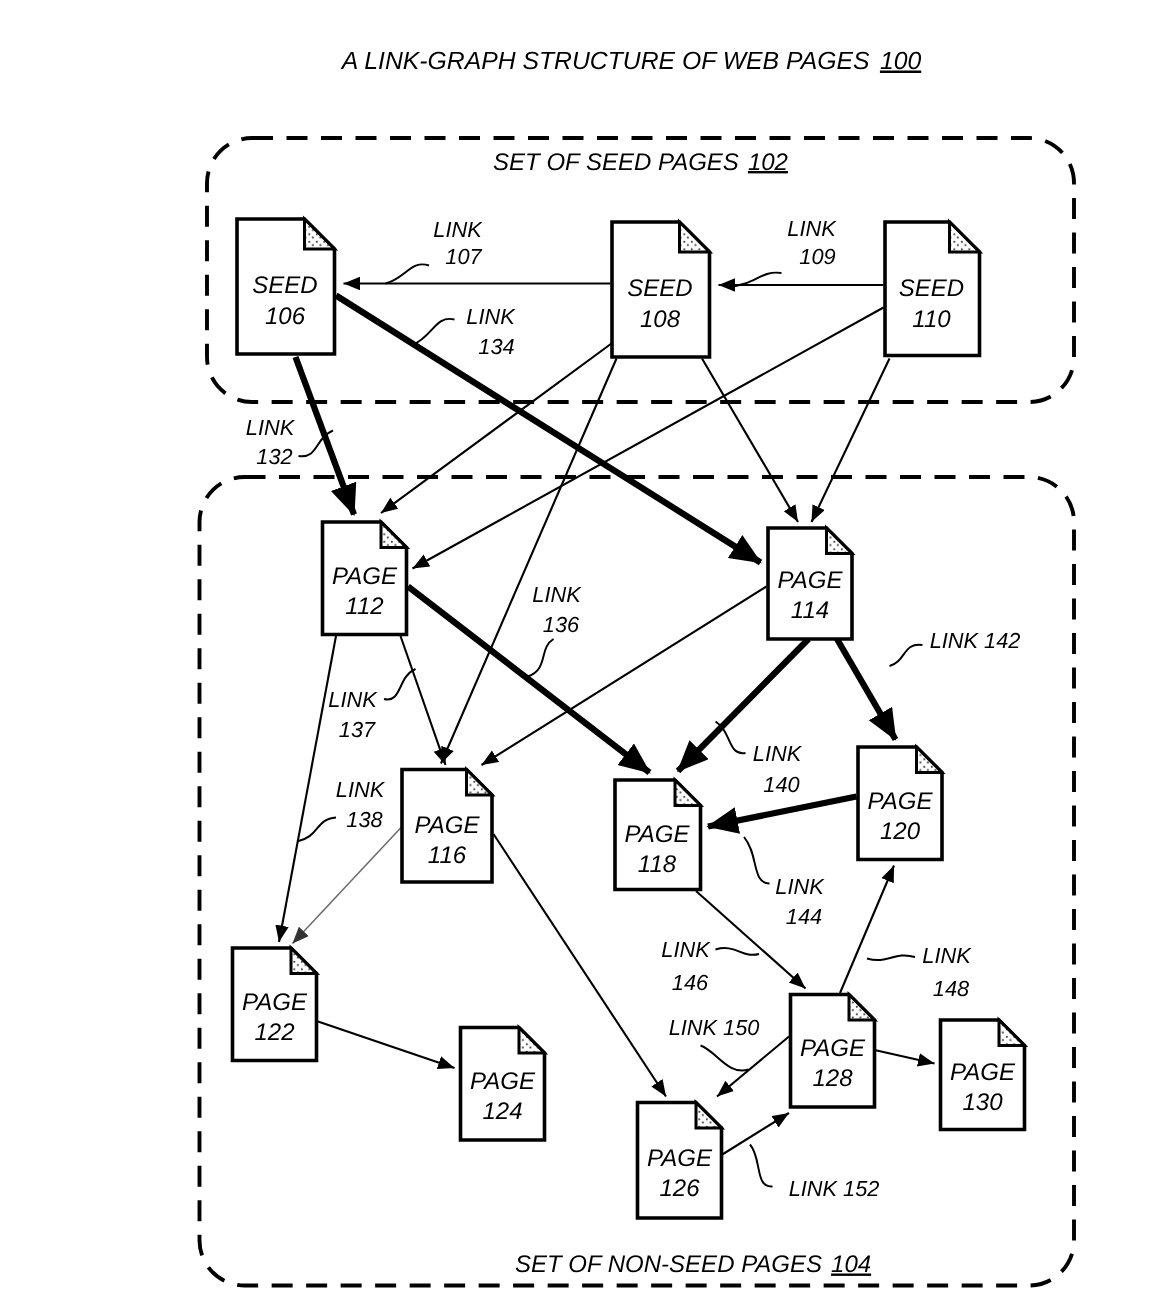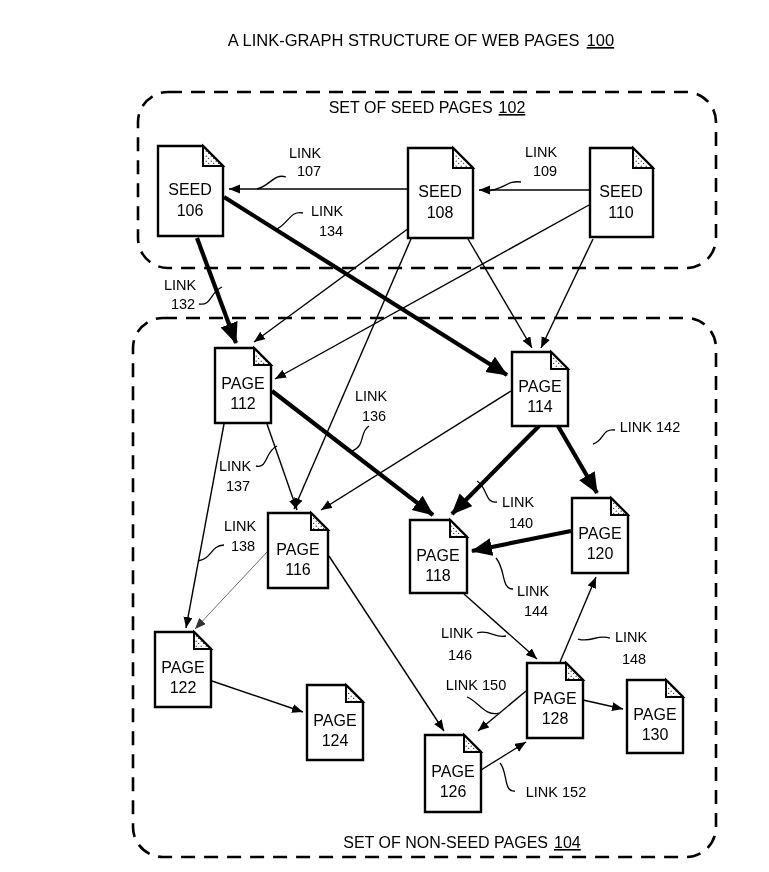--- a/index.html
+++ b/index.html
@@ -1,16 +1,16 @@
 <!DOCTYPE html>
 <html><head>
 <meta charset="utf-8">
 <style>
   html,body{margin:0;padding:0;background:#ffffff;}
-  .stage{position:relative;width:769px;height:872px;background:#fff;overflow:hidden;}
+  .stage{position:relative;width:769px;height:872px;background:#fff;overflow:hidden;font-style:italic;}
   svg{position:absolute;left:0;top:0;}
   .doc{fill:#ffffff;stroke:#000;stroke-width:2.4;stroke-linejoin:miter;}
   .fold{fill:url(#dots);stroke:#000;stroke-width:2;stroke-linejoin:miter;}
   .node-text{font-family:"Liberation Sans","DejaVu Sans",sans-serif;font-size:16px;fill:#000;text-anchor:middle;}
   .lbl{font-family:"Liberation Sans","DejaVu Sans",sans-serif;font-size:14.5px;fill:#000;text-anchor:middle;}
   .settext{font-family:"Liberation Sans","DejaVu Sans",sans-serif;font-size:16px;fill:#000;text-anchor:middle;}
   .titletext{font-family:"Liberation Sans","DejaVu Sans",sans-serif;font-size:16.5px;fill:#000;text-anchor:middle;}
   .thin{stroke:#000;stroke-width:1.4;fill:none;}
   .faint{stroke:#6a6a6a;stroke-width:1;fill:none;}
   .bold{stroke:#000;stroke-width:4.2;fill:none;}

